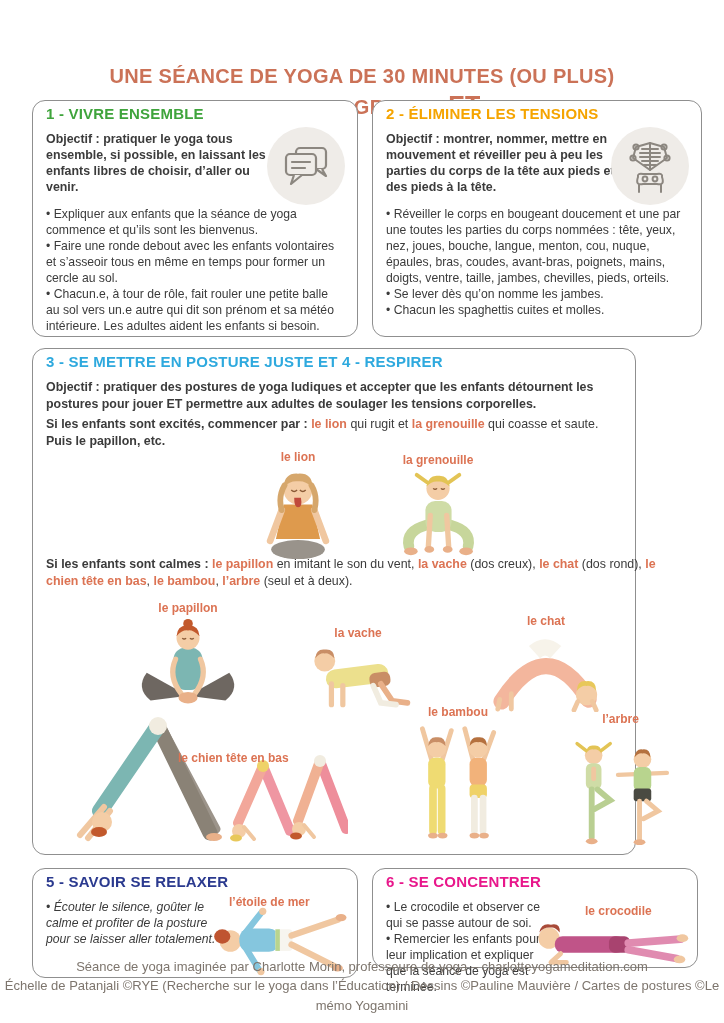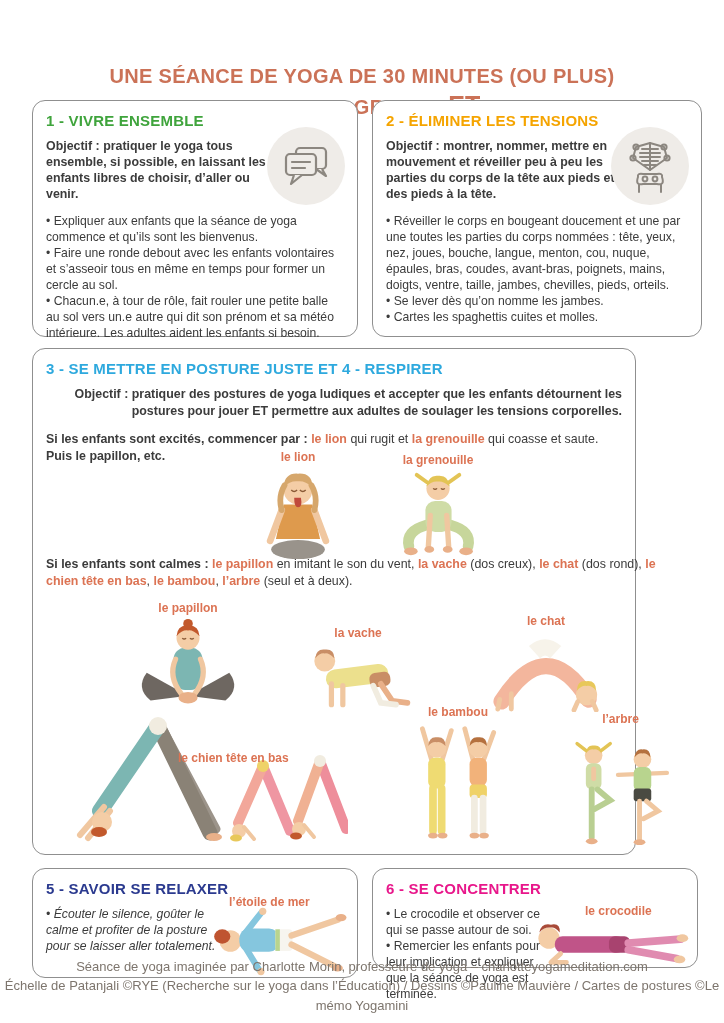--- a/index.html
+++ b/index.html
@@ -5,21 +5,21 @@
   * { margin:0; padding:0; box-sizing:border-box; }
   body { background:#fff; font-family:"Liberation Sans", sans-serif; }
   .page { position:relative; width:724px; height:1023px; background:#ffffff; overflow:hidden; color:#3b3b3b; }
 
   
   .title { position:absolute; top:26px; left:0; width:100%; text-align:center; color:#cb7257; font-weight:bold;margin-top:36px; }
   .title .t-line { font-size:20px; letter-spacing:.3px; line-height:29px; }
   .title .t-et { font-size:25px; }
 
   
-  .box { position:absolute; border:1.6px solid #8f8f8f; border-radius:13px; background:#fff; padding:11px 13px; }
+  .box { position:absolute; border:1.6px solid #8f8f8f; border-radius:13px; background:#fff; padding:4px 13px; }
   .box-1 { left:32px; top:100px; width:326px; height:237px; }
   .box-2 { left:372px; top:100px; width:330px; height:237px; }
   .box-3 { left:32px; top:348px; width:604px; height:507px; }
   .box-5 { left:32px; top:868px; width:326px; height:110px; }
   .box-6 { left:372px; top:868px; width:326px; height:100px; }
 
   .box-heading { font-size:15px; font-weight:bold; margin-bottom:9px; letter-spacing:.2px; }
   .h-green { color:#3fa43c; }
   .h-amber { color:#f5a400; }
   .h-cyan  { color:#2ea9de; }
@@ -88,27 +88,27 @@
         <path d="M16 11 H32 M14 15 H34 M14 19 H34 M16 23 H32 M18 27 H30"></path>
         <path d="M12 39 Q11 35 17 36 H31 Q37 35 36 39 Q39 48 31 46 H17 Q9 48 12 39 Z"></path>
         <circle cx="19" cy="41" r="2.4"></circle>
           <circle cx="29" cy="41" r="2.4"></circle>
         <path d="M13 47 V54 M35 47 V54"></path>
       </svg>
     </div>
     <div class="bullets">
       <div>• Réveiller le corps en bougeant doucement et une par une toutes les parties du corps nommées : tête, yeux, nez, joues, bouche, langue, menton, cou, nuque, épaules, bras, coudes, avant-bras, poignets, mains, doigts, ventre, taille, jambes, chevilles, pieds, orteils.</div>
       <div>• Se lever dès qu’on nomme les jambes.</div>
-      <div>• Cartes les spaghettis cuites et molles.</div>
+      <div>• Chacun les spaghettis cuites et molles.</div>
     </div>
   </section>
 
   <section class="box box-3">
     <div class="box-heading h-cyan">3 - SE METTRE EN POSTURE JUSTE ET 4 - RESPIRER</div>
-    <div class="rich b" style="margin-bottom:12px;text-align:right;">Objectif : pratiquer des postures de yoga ludiques et accepter que les enfants détournent les postures pour jouer ET permettre aux adultes de soulager les tensions corporelles.</div>
+    <div class="rich b" style="margin-bottom:4px;">Objectif : pratiquer des postures de yoga ludiques et accepter que les enfants détournent les postures pour jouer ET permettre aux adultes de soulager les tensions corporelles.</div>
     <div class="rich">
       <span class="b">Si les enfants sont excités, commencer par : </span><span class="accent">le lion</span><span> qui rugit et </span><span class="accent">la grenouille</span><span> qui coasse et saute. </span><span class="b">Puis le papillon, etc.</span>
     </div>
 
     <div class="rich" style="position:absolute; left:13px; top:207px; width:640px;">
       <span class="b">Si les enfants sont calmes : </span><span class="accent">le papillon</span><span> en imitant le son du vent, </span><span class="accent">la vache</span><span> (dos creux), </span><span class="accent">le chat</span><span> (dos rond), </span><span class="accent">le chien tête en bas</span><span>, </span><span class="accent">le bambou</span><span>, </span><span class="accent">l’arbre</span><span> (seul et à deux).</span>
     </div>
 
     <div class="fig" style="left:210px; top:102px; width:110px;">
       <div class="fig-label">le lion</div>

